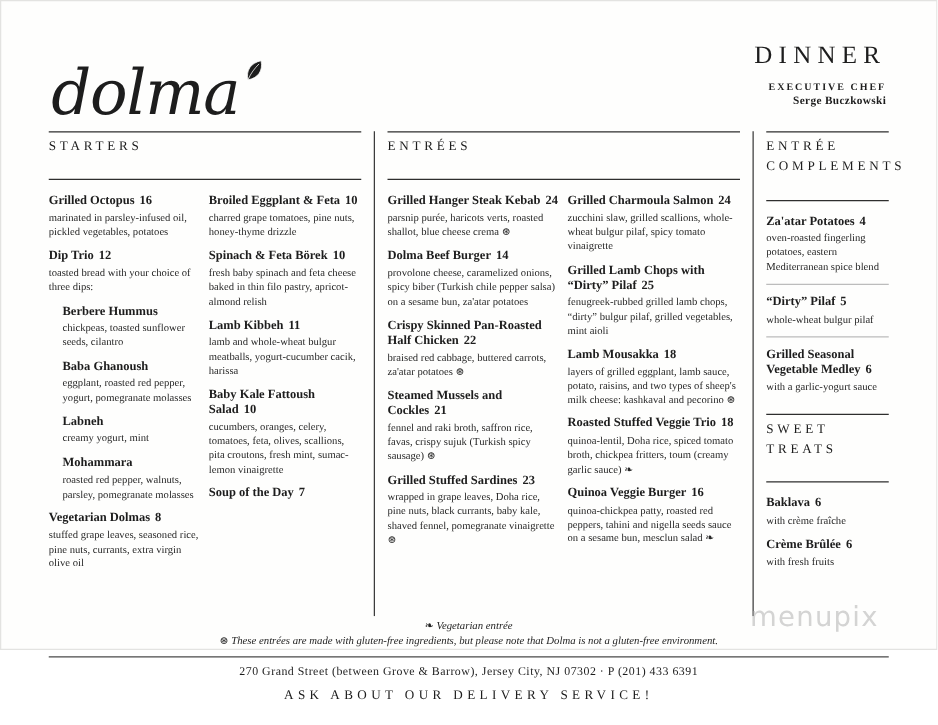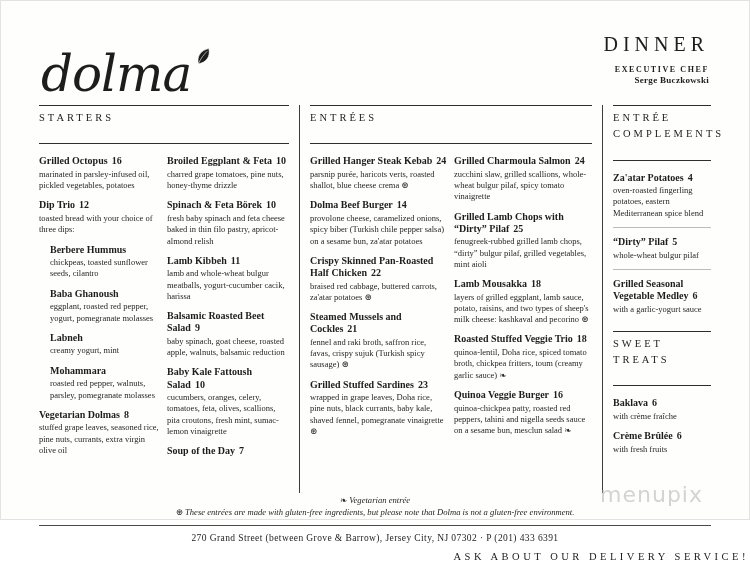--- a/index.html
+++ b/index.html
@@ -42,21 +42,21 @@
   .item-desc { font-size:8.5px; line-height:1.32; margin-top:1.5px; color:#262626; }
 
   .sb-sep { border-top:1px solid #bcbcbc; margin:7px 0 8px 0; }
   .sweets-heading { margin-top:16px; }
 
   
   .footnotes { text-align:center; margin-top:2px; padding:0 60px; }
   .footnote { font-style:italic; font-size:8.6px; line-height:1.35; color:#242424; }
   .footer-rule { border-top:1px solid #4a4a4a; margin:7px 38px 0 38px; }
   .address { text-align:center; font-size:9.5px; letter-spacing:.4px; margin-top:7px; }
-  .delivery { text-align:right; font-size:10.5px; letter-spacing:3.5px; margin-top:8px; }
+  .delivery { text-align:center; font-size:10.5px; letter-spacing:3.5px; margin-top:8px; }
 
   .watermark {
     position:absolute; right:46px; top:481px;
     font-family:"DejaVu Sans",sans-serif; font-size:22px; letter-spacing:1px;
     color:rgba(170,170,170,.5); pointer-events:none;
   }
 </style>
 </head>
 <body>
 
@@ -120,24 +120,20 @@
           </div>
           <div class="item">
             <div class="item-title"><span>Spinach &amp; Feta Börek</span><span class="item-price">10</span></div>
             <div class="item-desc">fresh baby spinach and feta cheese baked in thin filo pastry, apricot-almond relish</div>
           </div>
           <div class="item">
             <div class="item-title"><span>Lamb Kibbeh</span><span class="item-price">11</span></div>
             <div class="item-desc">lamb and whole-wheat bulgur meatballs, yogurt-cucumber cacik, harissa</div>
           </div>
           <div class="item">
-            <div class="item-title"><span>Balsamic Roasted Beet Salad</span><span class="item-price">9</span></div>
-            <div class="item-desc">baby spinach, goat cheese, roasted apple, walnuts, balsamic reduction</div>
-          </div>
-          <div class="item">
             <div class="item-title"><span>Baby Kale Fattoush Salad</span><span class="item-price">10</span></div>
             <div class="item-desc">cucumbers, oranges, celery, tomatoes, feta, olives, scallions, pita croutons, fresh mint, sumac-lemon vinaigrette</div>
           </div>
           <div class="item">
             <div class="item-title"><span>Soup of the Day</span><span class="item-price">7</span></div>
           </div>
         </div>
       </div>
     </section>
 

